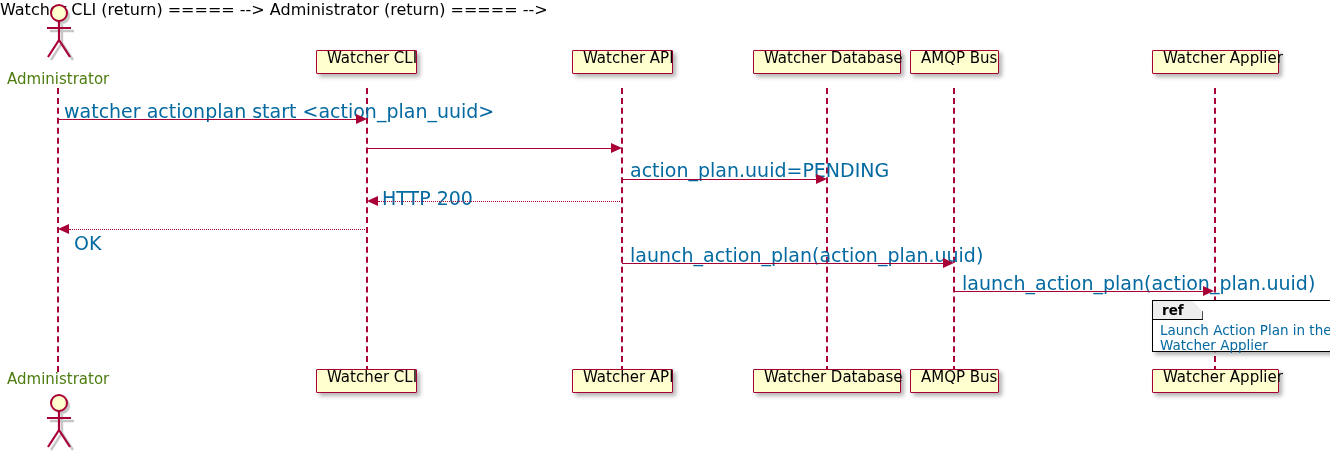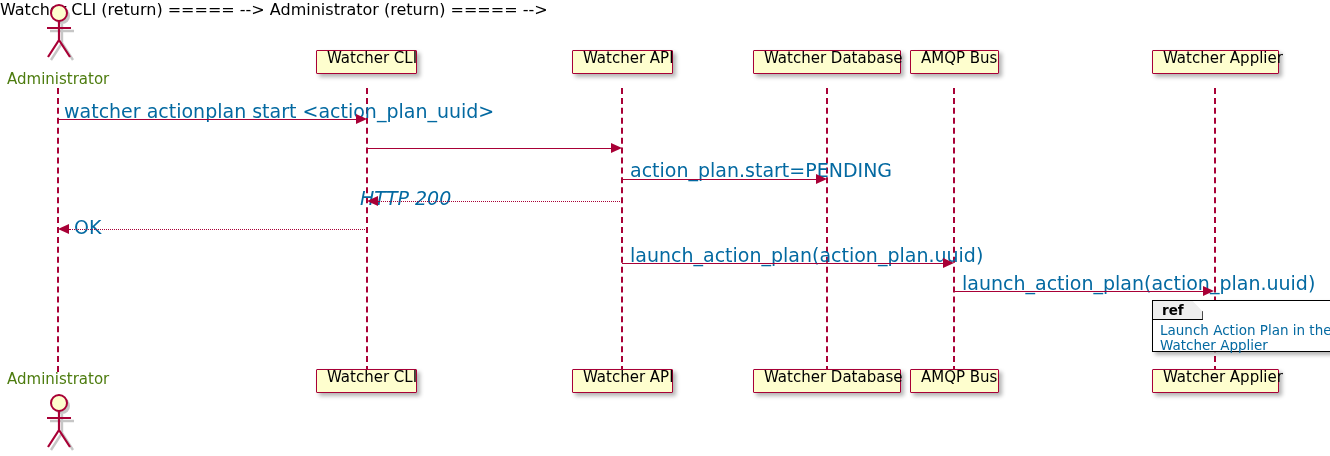--- a/index.html
+++ b/index.html
@@ -194,31 +194,31 @@
   
   <div class="msg-label" style="left:64px; top:102px;">watcher actionplan start &lt;action_plan_uuid&gt;</div>
   <div class="msg-line" style="left:58px; top:119px; width:298px;"></div>
   <div class="arrow-head right" style="left:356px; top:114px;"></div>
 
   
   <div class="msg-line" style="left:367px; top:148px; width:244px;"></div>
   <div class="arrow-head right" style="left:611px; top:143px;"></div>
 
   
-  <div class="msg-label" style="left:630px; top:161px;">action_plan.start=PENDING</div>
+  <div class="msg-label" style="left:630px; top:161px;">action_plan.uuid=PENDING</div>
   <div class="msg-line" style="left:622px; top:179px; width:194px;"></div>
   <div class="arrow-head right" style="left:816px; top:174px;"></div>
 
    Watcher CLI (return) ===== --&gt;
-  <div class="msg-label" style="left:360px; top:189px;font-style:italic;">HTTP 200</div>
+  <div class="msg-label" style="left:382px; top:189px;">HTTP 200</div>
   <div class="msg-line dotted" style="left:378px; top:201px; width:244px;"></div>
   <div class="arrow-head left" style="left:367px; top:196px;"></div>
 
    Administrator (return) ===== --&gt;
-  <div class="msg-label" style="left:74px; top:218px;">OK</div>
+  <div class="msg-label" style="left:74px; top:234px;">OK</div>
   <div class="msg-line dotted" style="left:69px; top:229px; width:298px;"></div>
   <div class="arrow-head left" style="left:58px; top:224px;"></div>
 
   
   <div class="msg-label" style="left:630px; top:246px;">launch_action_plan(action_plan.uuid)</div>
   <div class="msg-line" style="left:622px; top:263px; width:321px;"></div>
   <div class="arrow-head right" style="left:943px; top:258px;"></div>
 
   
   <div class="msg-label" style="left:962px; top:274px;">launch_action_plan(action_plan.uuid)</div>

